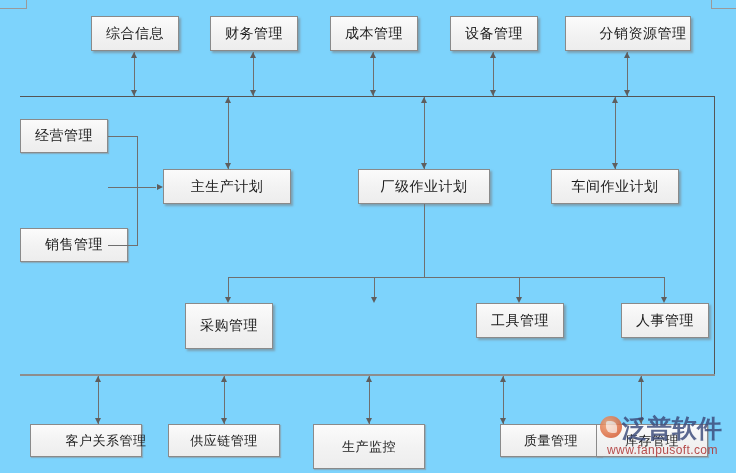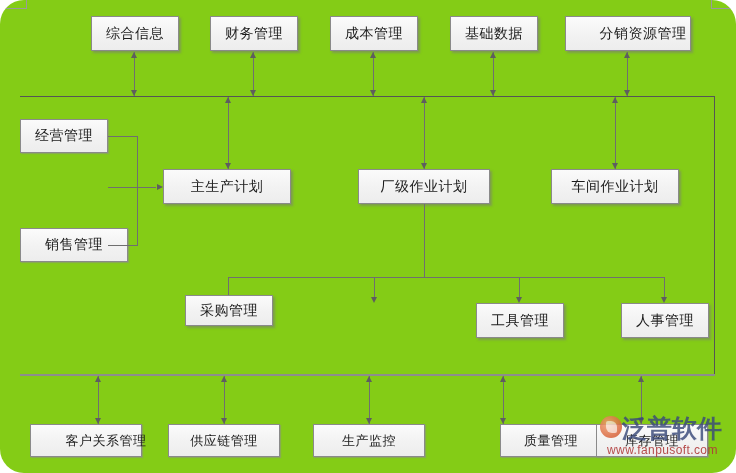--- a/index.html
+++ b/index.html
@@ -7,23 +7,22 @@
     padding: 0;
     background: #ffffff;
   }
   body {
     font-family: "Liberation Serif", "DejaVu Serif", serif;
   }
   #canvas {
     position: relative;
     width: 736px;
     height: 473px;
-    background: #84cc16;
+    background: #7dd3fc;
     overflow: hidden;
-    border-radius: 24px;
   }
   
   .node {
     position: absolute;
     box-sizing: border-box;
     background: linear-gradient(to bottom, #fbfbfb 0%, #f2f2f2 55%, #ededed 100%);
     border: 1px solid #8a8a8a;
     box-shadow: 2px 2px 2px rgba(120,120,120,0.55);
     display: flex;
     align-items: center;
@@ -154,21 +153,21 @@
   <div class="node" style="left:91px; top:16px; width:88px; height:35px;">
     <span>综合信息</span>
   </div>
   <div class="node" style="left:210px; top:16px; width:88px; height:35px;">
     <span>财务管理</span>
   </div>
   <div class="node" style="left:330px; top:16px; width:88px; height:35px;">
     <span>成本管理</span>
   </div>
   <div class="node" style="left:450px; top:16px; width:88px; height:35px;">
-    <span>基础数据</span>
+    <span>设备管理</span>
   </div>
   <div class="node" style="left:565px; top:16px; width:126px; height:35px;padding-left:30px;">
     <span>分销资源管理</span>
   </div>
 
   <div class="vline" style="left:134px; top:52px; height:44px;"></div>
   <div class="arr arr-up" style="left:131px; top:52px;"></div>
   <div class="arr arr-down" style="left:131px; top:90px;"></div>
 
   <div class="vline" style="left:253px; top:52px; height:44px;"></div>
@@ -226,37 +225,37 @@
   <div class="hline" style="left:228px; top:277px; width:437px;"></div>
   <div class="vline" style="left:228px; top:277px; height:22px;"></div>
   <div class="arr arr-down" style="left:225px; top:297px;"></div>
   <div class="vline" style="left:374px; top:277px; height:22px;"></div>
   <div class="arr arr-down" style="left:371px; top:297px;"></div>
   <div class="vline" style="left:519px; top:277px; height:22px;"></div>
   <div class="arr arr-down" style="left:516px; top:297px;"></div>
   <div class="vline" style="left:664px; top:277px; height:22px;"></div>
   <div class="arr arr-down" style="left:661px; top:297px;"></div>
 
-  <div class="node" style="left:185px; top:295px; width:88px; height:31px;">
+  <div class="node" style="left:185px; top:303px; width:88px; height:46px;">
     <span>采购管理</span>
   </div>
   <div class="node" style="left:476px; top:303px; width:88px; height:35px;">
     <span>工具管理</span>
   </div>
   <div class="node" style="left:621px; top:303px; width:88px; height:35px;">
     <span>人事管理</span>
   </div>
 
   <div class="node plain small" style="left:30px; top:424px; width:112px; height:33px;padding-left:40px;">
     <span>客户关系管理</span>
   </div>
   <div class="node plain small" style="left:168px; top:424px; width:112px; height:33px;">
     <span>供应链管理</span>
   </div>
-  <div class="node plain small" style="left:313px; top:424px; width:112px; height:33px;">
+  <div class="node plain small" style="left:313px; top:424px; width:112px; height:45px;">
     <span>生产监控</span>
   </div>
   <div class="node plain small" style="left:452px; top:424px; width:102px; height:33px;margin-left:48px;">
     <span>质量管理</span>
   </div>
   <div class="node plain small" style="left:596px; top:424px; width:112px; height:33px;">
     <span>库存管理</span>
   </div>
 
   <div class="vline" style="left:98px; top:376px; height:48px;"></div>

